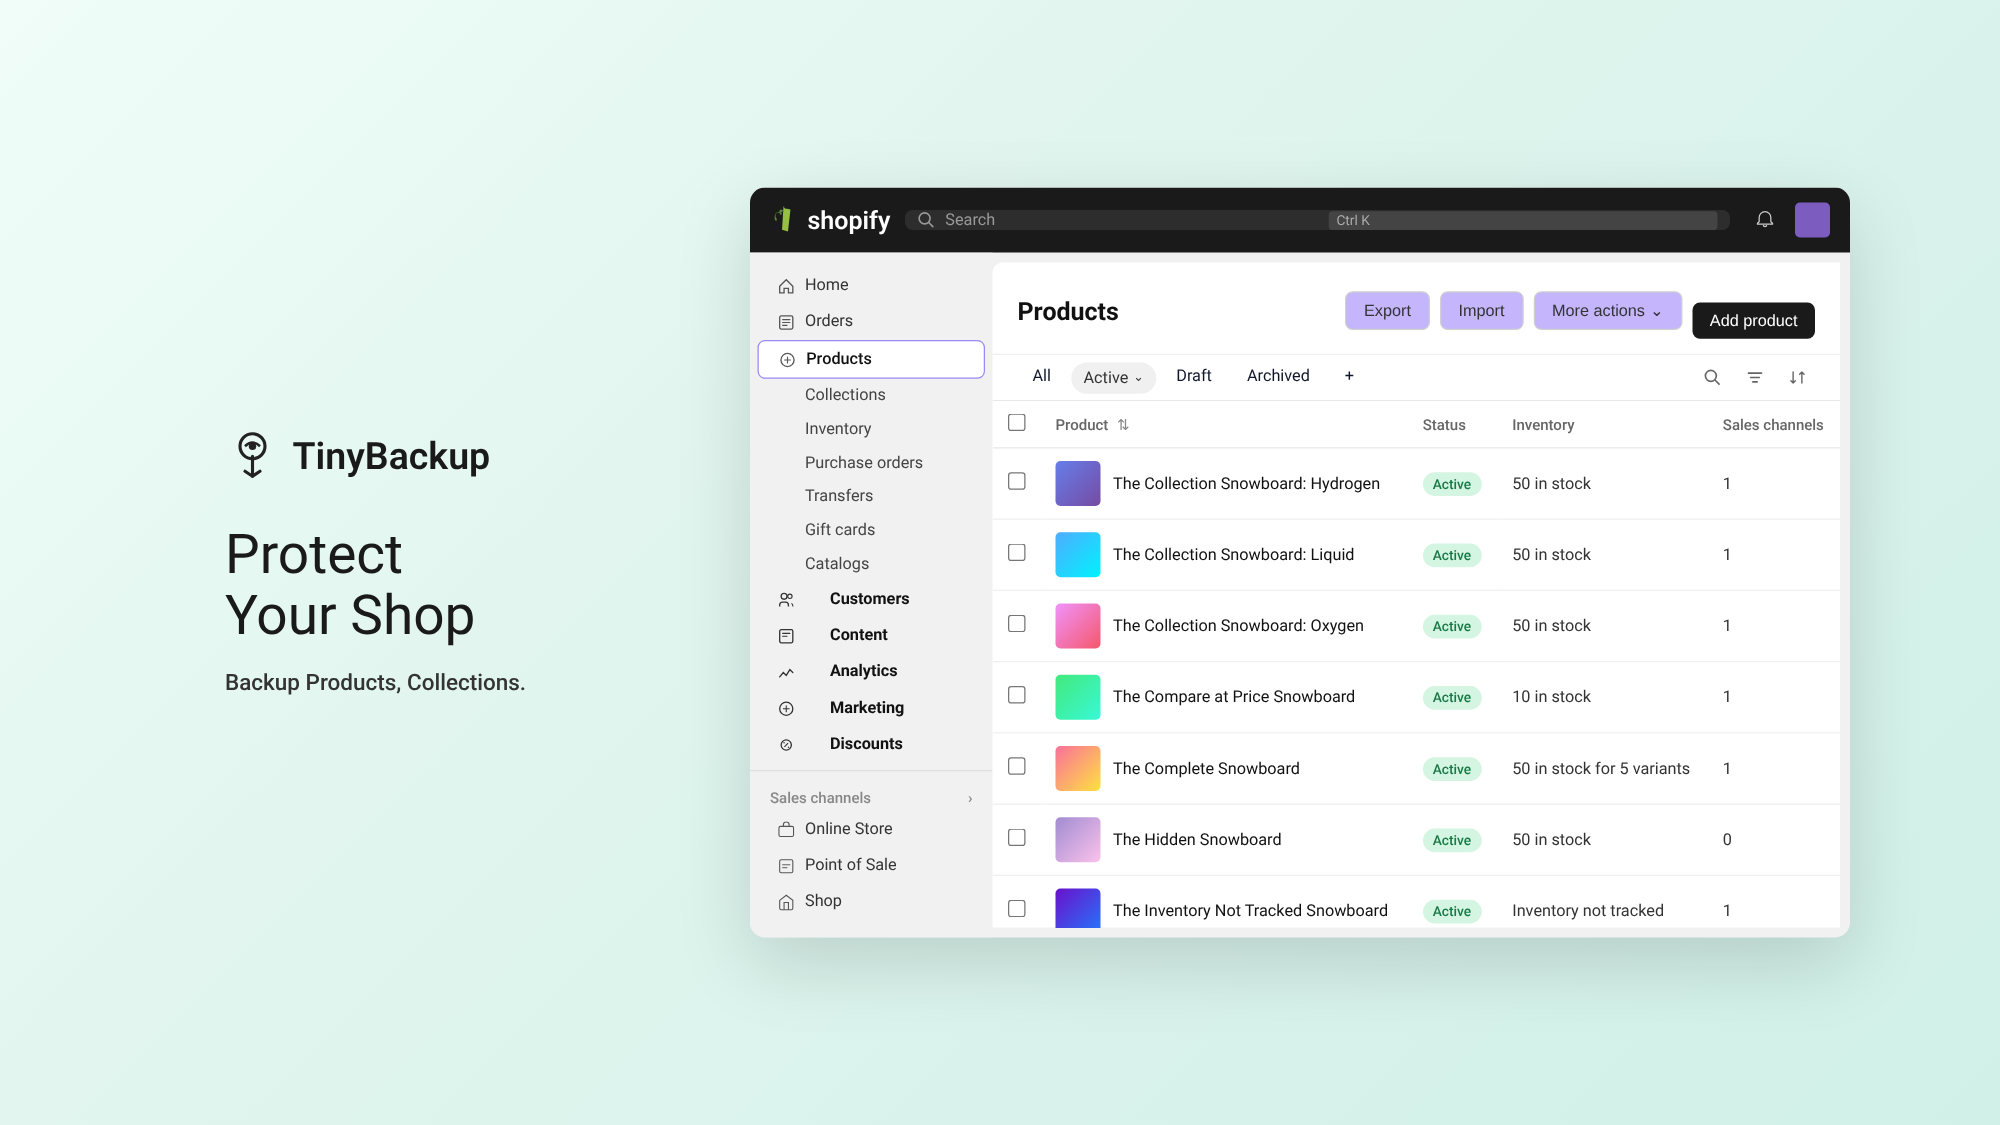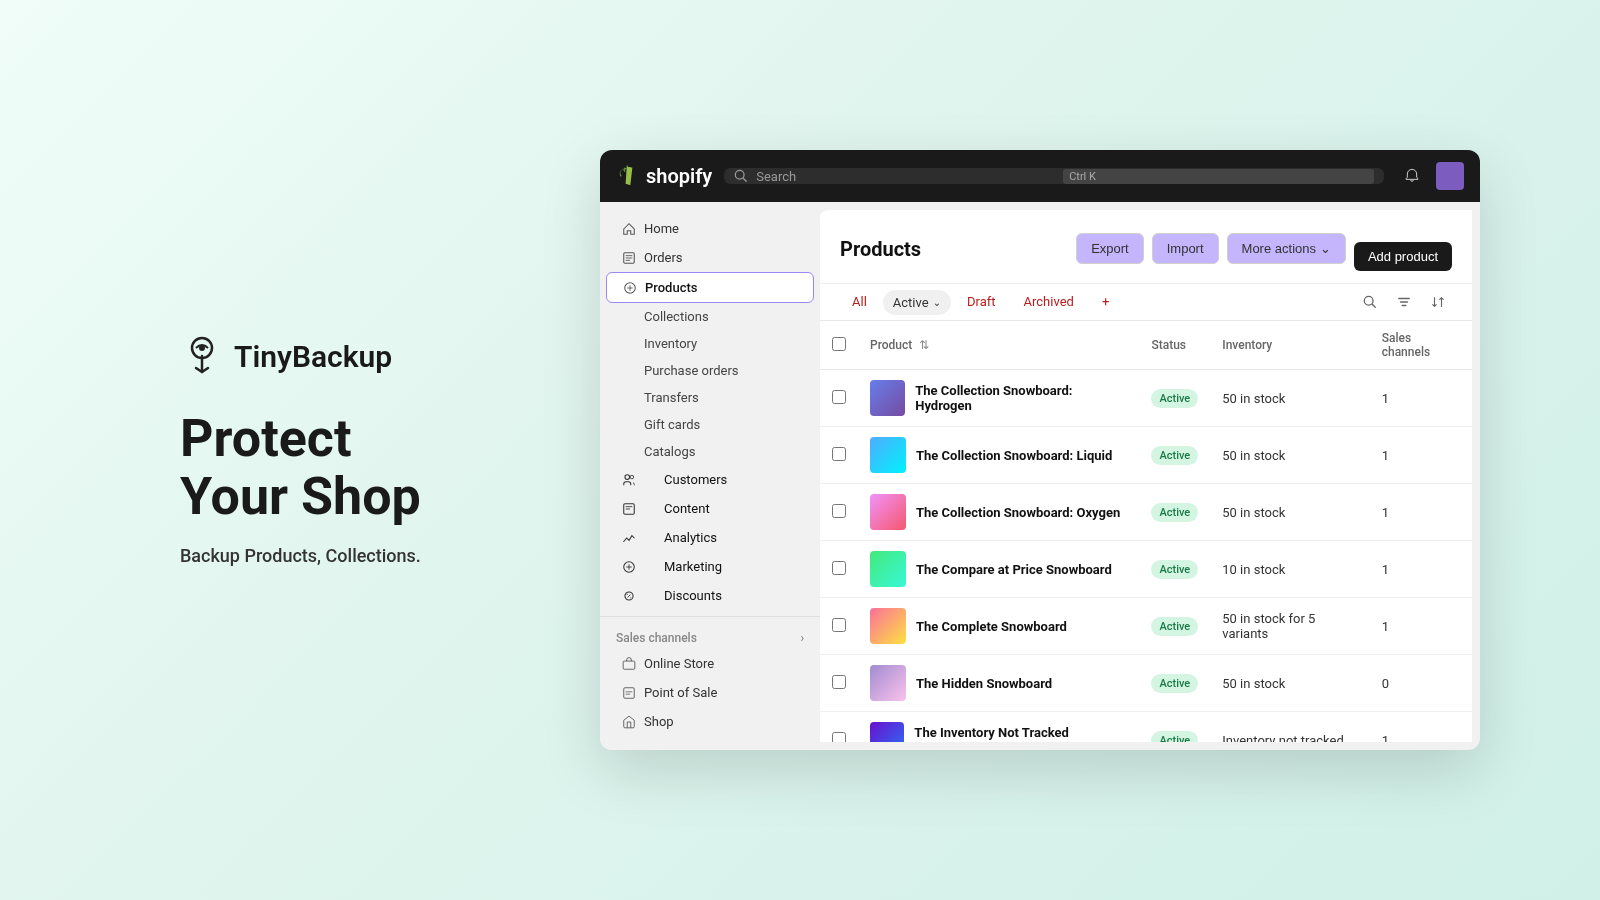--- a/index.html
+++ b/index.html
@@ -36,22 +36,22 @@
       height: 44px;
     }
 
     .brand-name {
       font-size: 30px;
       font-weight: 600;
       color: #1a1a1a;
     }
 
     .brand-headline {
-      font-size: 52px;
-      font-weight: 700;
+      font-size: 44px;
+      font-weight: 400;
       color: #1a1a1a;
       line-height: 1.1;
       margin-bottom: 20px;
     }
 
     .brand-subtext {
       font-size: 18px;
       font-weight: 500;
       color: #333;
     }
@@ -144,21 +144,21 @@
 
     
     .main-area {
       display: flex;
       flex: 1;
       overflow: hidden;
     }
 
     
     .sidebar {
-      width: 220px;
+      width: 194px;
       background: #f1f1f1;
       padding: 12px 0;
       overflow-y: auto;
       flex-shrink: 0;
     }
 
     .sidebar-item {
       display: flex;
       align-items: center;
       gap: 8px;
@@ -171,21 +171,21 @@
     }
 
     .sidebar-item.active {
       background: #fff;
       border: 1.5px solid #9b87f5;
       color: #111;
       font-weight: 500;
     }
 
     .sidebar-item.bold {
-      font-weight: 400;
+      font-weight: 700;
       color: #111;
       gap: 28px;
     }
 
     .sidebar-subitem {
       display: flex;
       align-items: flex-start;
       padding: 6px 16px 6px 38px;
       font-size: 13px;
       color: #444;
@@ -270,21 +270,21 @@
       display: flex;
       align-items: center;
       padding: 0 20px;
       border-bottom: 1px solid #e8e8e8;
       gap: 4px;
     }
 
     .tab {
       padding: 10px 12px;
       font-size: 13px;
-      color: #b91c1c;
+      color: #0f172a;
       cursor: pointer;
       border-bottom: 2px solid transparent;
       margin-bottom: -1px;
     }
 
     .tab-pill {
       display: inline-flex;
       align-items: center;
       gap: 4px;
       background: #f0f0f0;
@@ -356,21 +356,21 @@
 
     .product-info {
       display: flex;
       align-items: center;
       gap: 10px;
     }
 
     .product-name {
       font-size: 13px;
       color: #111;
-      font-weight: 700;
+      font-weight: 400;
     }
 
     .status-badge {
       display: inline-flex;
       align-items: center;
       padding: 3px 8px;
       border-radius: 20px;
       font-size: 11px;
       font-weight: 500;
     }

